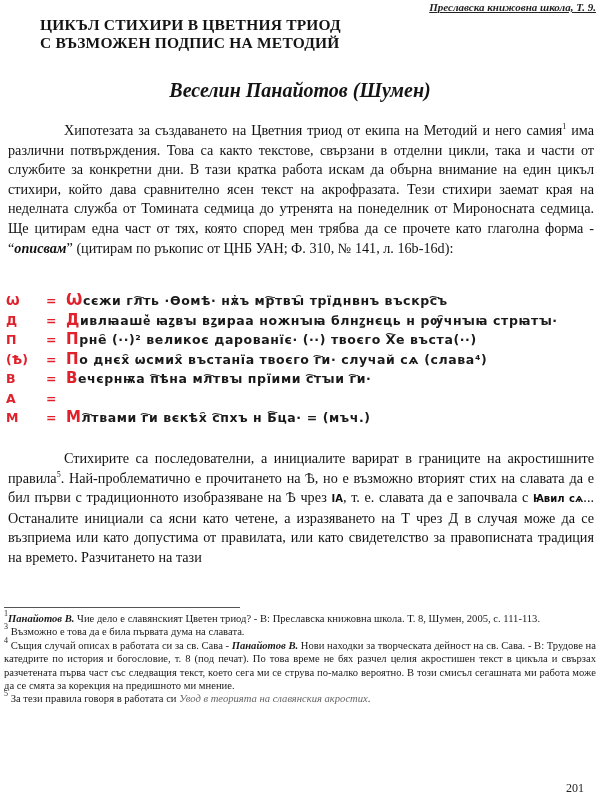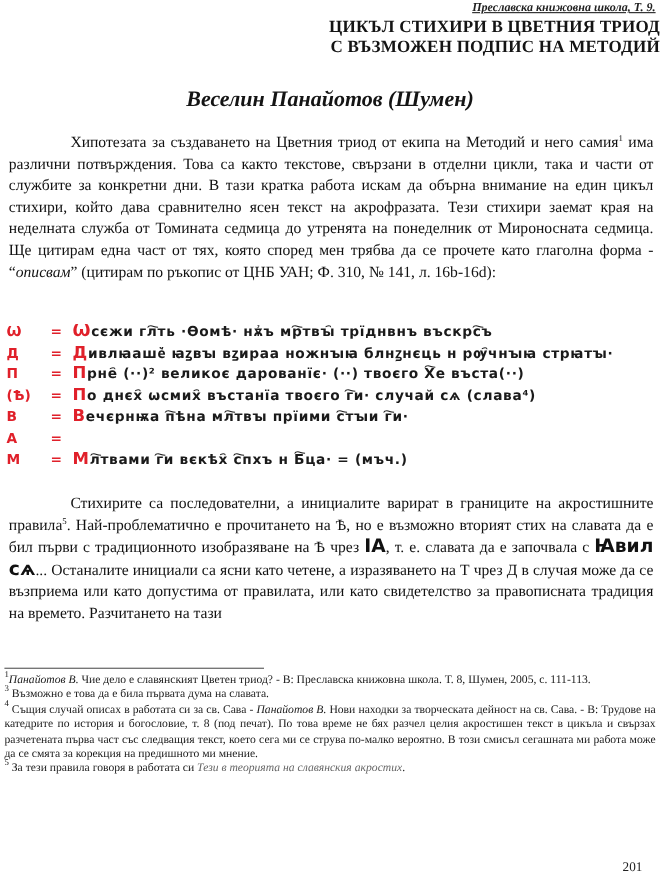--- a/index.html
+++ b/index.html
@@ -8,49 +8,49 @@
       font-family: "Liberation Serif", "DejaVu Serif", serif;
       color: #111111;
     }
     .running-head {
       position: absolute; right: 4px; top: 1px;
       font-size: 11px; font-style: italic; font-weight: bold;
       text-decoration: underline; color: #222; margin-left: 28px;
     }
     .title {
       position: absolute; left: 0; right: 0; top: 16px;
-      text-align: right; font-weight: bold; font-size: 15.5px;
-      line-height: 18px; letter-spacing: 0.2px; color: #141414;
+      text-align: left; font-weight: bold; font-size: 15.5px;
+      line-height: 18px; letter-spacing: 0.2px; color: #141414; padding-left: 40px;
     }
     .author {
       position: absolute; left: 0; right: 0; top: 79px;
       text-align: center; font-weight: bold; font-style: italic; font-size: 20px;
       color: #141414;
     }
     .para {
       position: absolute; left: 8px; right: 6px;
       font-size: 14.2px; line-height: 19.6px; text-align: justify;
       text-align-last: left;
     }
     .para1 { top: 121px; }
     .para2 { top: 449px; }
     .para p { margin: 0; text-indent: 56px; }
     sup { font-size: 8px; line-height: 0; vertical-align: 6px; }
-    .it { font-style: italic; font-weight: normal; }
+    .it { font-style: italic; font-weight: bold; }
     .slav {
       position: absolute; left: 6px; top: 291px; right: 4px;
       font-family: "DejaVu Sans", sans-serif; font-weight: bold;
       font-size: 12.5px; line-height: 19.5px; color: #1a1a1a;
     }
     .slav-row { display: flex; white-space: nowrap; }
     .slav-letter { width: 40px; color: #e0202a; }
     .slav-eq { width: 20px; color: #e0202a; }
     .slav-line { flex: 1; letter-spacing: 0.6px; }
     .slav-line .init { color: #e0202a; font-size: 15px; }
-    .bold-sl { font-family: "DejaVu Sans", sans-serif; font-weight: bold; font-size: 17px; }
+    .bold-sl { font-family: "DejaVu Sans", sans-serif; font-weight: bold; font-size: 10px; }
     .sep {
       position: absolute; left: 4px; top: 607px; width: 236px; height: 1px;
       background: #555;
     }
     .notes {
       position: absolute; left: 4px; right: 4px; top: 612px;
       font-size: 10.6px; line-height: 13.4px; text-align: justify; color: #1a1a1a;
     }
     .notes p { margin: 0; }
     .note-it { font-style: italic; color: #666; }
@@ -115,16 +115,16 @@
 <div class="para para2">
   <p><span>Стихирите са последователни, а инициалите варират в границите на акростишните правила</span><sup>5</sup><span>. Най-проблематично е прочитането на Ѣ, но е възможно вторият стих на славата да е бил първи с традиционното изобразяване на Ѣ чрез </span><span class="bold-sl">ІА</span><span>, т. е. славата да е започвала с </span><span class="bold-sl">Ꙗвил сѧ</span><span>... Останалите инициали са ясни като четене, а изразяването на Т чрез Д в случая може да се възприема или като допустима от правилата, или като свидетелство за правописната традиция на времето. Разчитането на тази</span></p>
 </div>
 
 <div class="sep"></div>
 
 <div class="notes">
   <p><sup>1</sup><span class="it">Панайотов В.</span><span> Чие дело е славянският Цветен триод? - В: Преславска книжовна школа. Т. 8, Шумен, 2005, с. 111-113.</span></p>
   <p><sup>3</sup><span> Възможно е това да е била първата дума на славата.</span></p>
   <p><sup>4</sup><span> Същия случай описах в работата си за св. Сава - </span><span class="it">Панайотов В.</span><span> Нови находки за творческата дейност на св. Сава. - В: Трудове на катедрите по история и богословие, т. 8 (под печат). По това време не бях разчел целия акростишен текст в цикъла и свързах разчетената първа част със следващия текст, което сега ми се струва по-малко вероятно. В този смисъл сегашната ми работа може да се смята за корекция на предишното ми мнение.</span></p>
-  <p><sup>5</sup><span> За тези правила говоря в работата си </span><span class="note-it">Тези в теорията на славянския акростих</span><span>.</span></p>
+  <p><sup>5</sup><span> За тези правила говоря в работата си </span><span class="note-it">Увод в теорията на славянския акростих</span><span>.</span></p>
 </div>
 
 <div class="page-num">201</div>
 
 </body></html>

